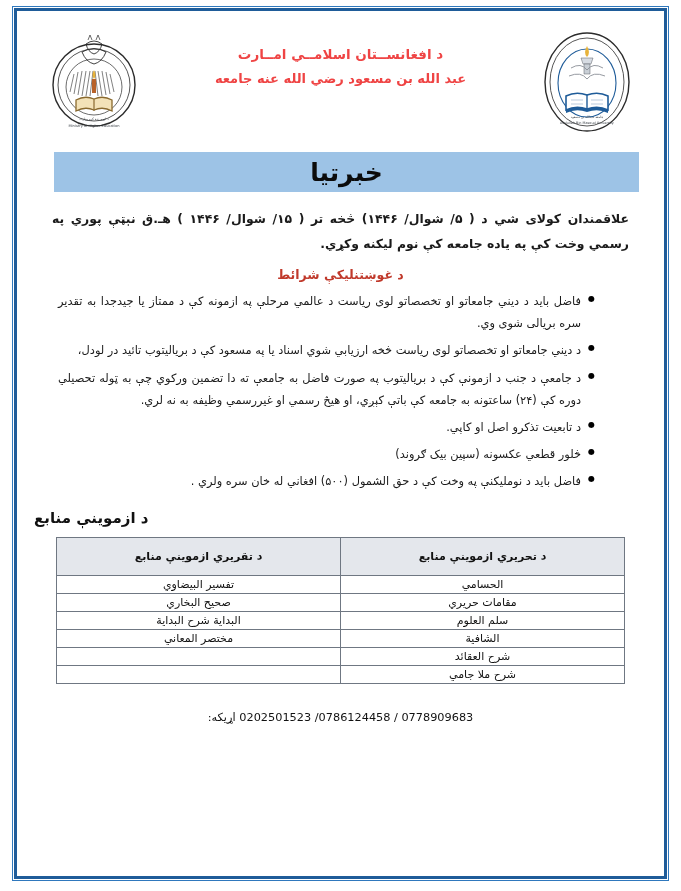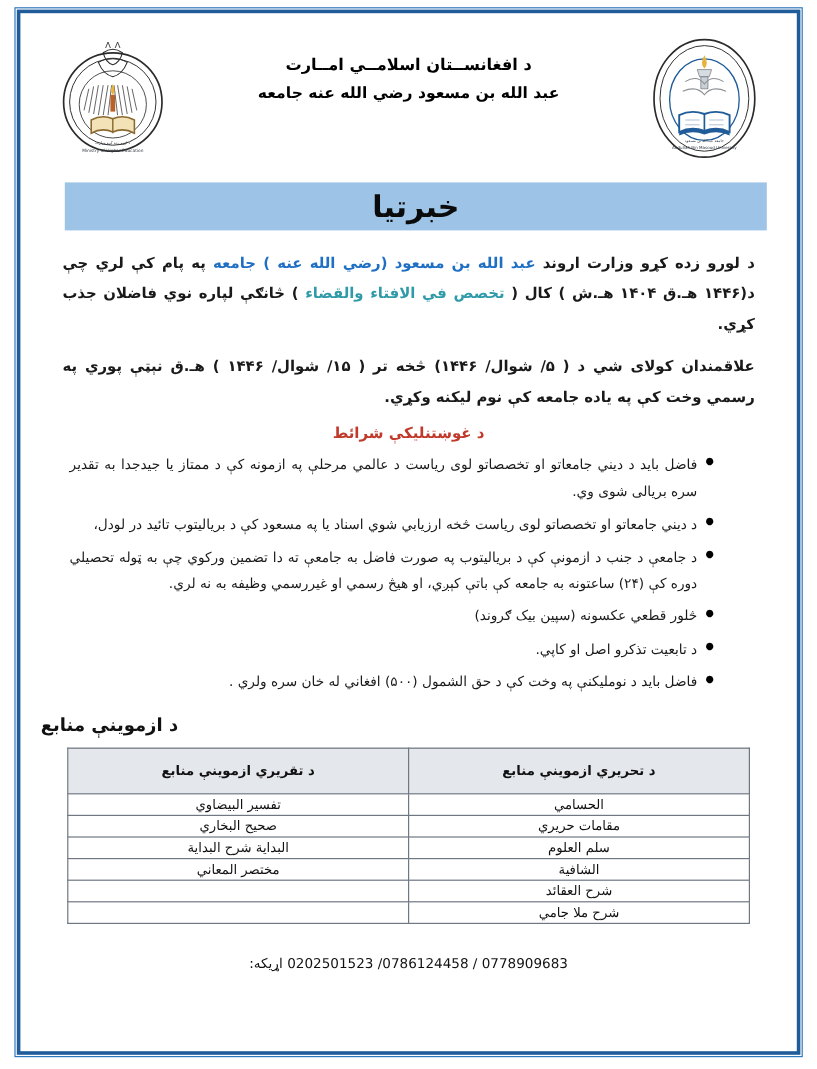--- a/index.html
+++ b/index.html
@@ -72,21 +72,21 @@
   .org-titles {
     flex: 1 1 auto;
     text-align: center;
     direction: rtl;
     padding-top: 12px;
   }
   .org-titles div {
     font-family: "DejaVu Sans", "Liberation Sans", sans-serif;
     font-weight: bold;
     font-size: 13.5px;
-    color: #000000;
+    color: #ef4444;
     line-height: 1.85;
     letter-spacing: 0.2px;
     white-space: nowrap;
   }
   .org-titles .line3 { font-size: 13px; }
 
   
   .banner {
     margin: 10px 8px 0 20px;
     background: #9dc3e6;
@@ -268,38 +268,31 @@
           <text x="46" y="90" font-size="3.2" text-anchor="middle" fill="#3b4148" font-family="DejaVu Sans, sans-serif">د لوړو زده کړو وزارت</text>
         </svg>
       </div>
     </div>
 
     <div class="banner">
       <h1>خبرتیا</h1>
     </div>
 
     <div class="body-text">
-      <p>
-        <span>د لورو زده کړو وزارت اروند</span>
-        <span class="hl-blue">عبد الله بن مسعود (رضي الله عنه ) جامعه</span>
-        <span>په پام کې لري چې د(۱۴۴۶ هـ.ق ۱۴۰۴ هـ.ش ) کال (</span>
-        <span class="hl-teal">تخصص في الافتاء والقضاء</span>
-        <span>) څانګې لپاره نوي فاضلان جذب کړي.</span>
-      </p>
       <p>علاقمندان کولای شي د ( ۵/ شوال/ ۱۴۴۶) څخه تر ( ۱۵/ شوال/ ۱۴۴۶ ) هـ.ق نېټې پوري په رسمي وخت کې په یاده جامعه کې نوم لیکنه وکړي.</p>
     </div>
 
     <div class="red-heading">د غوښتنلیکې شرائط</div>
 
     <ul class="conditions">
       <li>فاضل باید د دیني جامعاتو او تخصصاتو لوی ریاست د عالمي مرحلې په ازمونه کې د ممتاز یا جیدجدا به تقدیر سره بریالی شوی وي.</li>
       <li>د دیني جامعاتو او تخصصاتو لوی ریاست څخه ارزیابي شوي اسناد یا په مسعود کې د بریالیتوب تائید در لودل،</li>
       <li>د جامعې د جنب د ازمونې کې د بریالیتوب په صورت فاضل به جامعې ته دا تضمین ورکوي چې به ټوله تحصیلي دوره کې (۲۴) ساعتونه به جامعه کې باتې کېږي، او هیڅ رسمي او غیررسمي وظیفه به نه لري.</li>
+      <li>د تابعیت تذکرو اصل او کاپي.</li>
       <li>څلور قطعي عکسونه (سپین بیک ګروند)</li>
-      <li>د تابعیت تذکرو اصل او کاپي.</li>
       <li>فاضل باید د نوملیکنې په وخت کې د حق الشمول (۵۰۰) افغاني له خان سره ولري .</li>
     </ul>
 
     <div class="section-title">د ازموینې منابع</div>
 
     <table class="sources">
       <colgroup>
         <col style="width:50%">
           <col style="width:50%">
       </colgroup>

